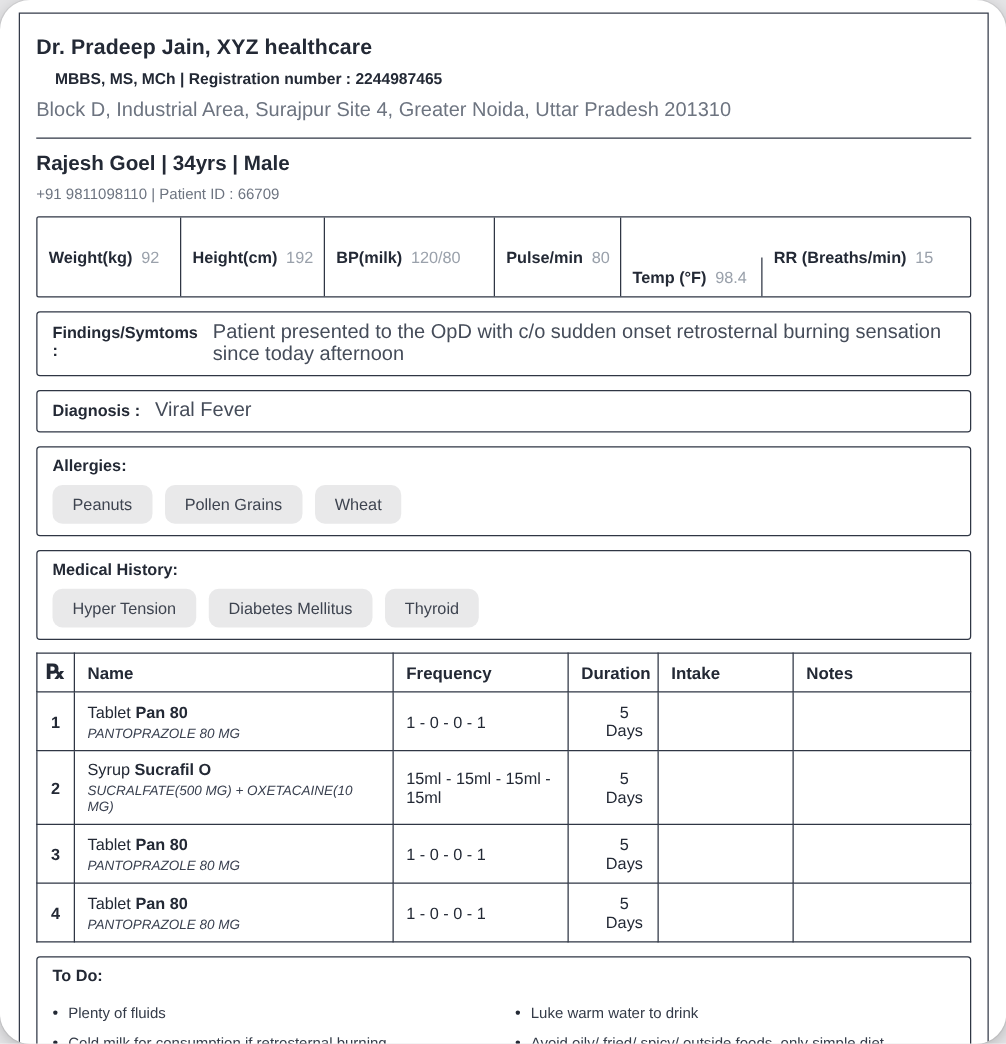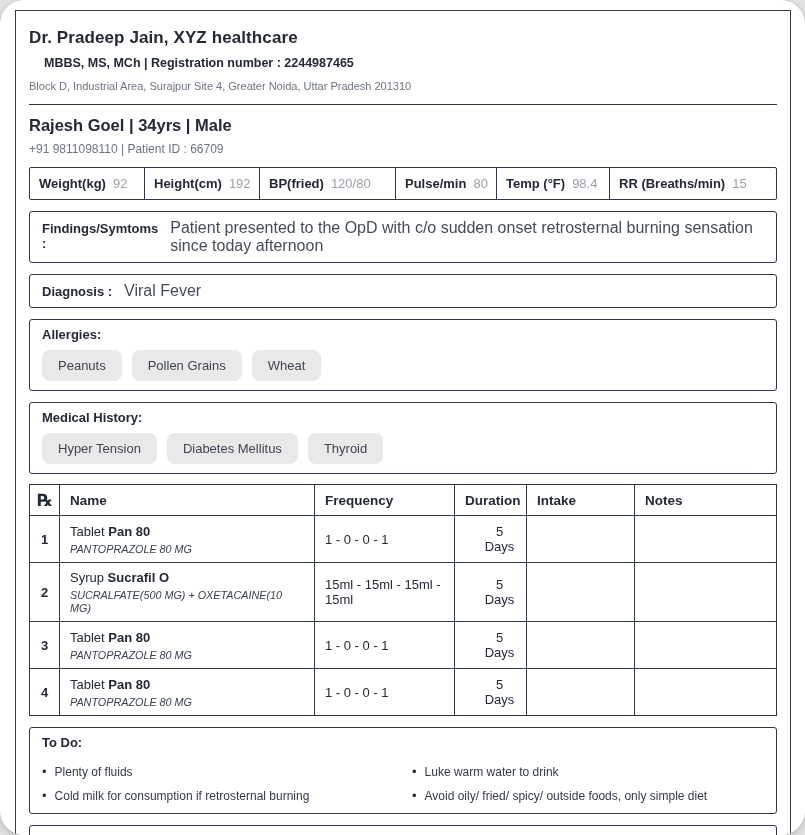--- a/index.html
+++ b/index.html
@@ -21,40 +21,40 @@
   .frame {
     position:absolute;
     top:10px; left:15px; right:14px; bottom:-30px;
     border:1.6px solid #343b49;
     padding:17px 13px 0 13px;
     background:#ffffff;
   }
   
   .doc-name { font-size:17px; font-weight:bold; letter-spacing:.1px; }
   .doc-creds { font-size:12.5px; font-weight:bold; margin-top:8px;padding-left:15px; }
-  .doc-addr { font-size:11px; color:#6d7480; margin-top:10px; }
+  .doc-addr { font-size:16px; color:#6d7480; margin-top:10px; }
   .divider { border:none; border-top:1.6px solid #2f3644; margin-top:12px; }
   
   .patient-name { font-size:16.5px; font-weight:bold; margin-top:11px; }
   .patient-sub { font-size:12px; color:#6d7480; margin-top:7px; }
   
   .vitals {
     display:flex; margin-top:11px;
     border:1.6px solid #2f3644; border-radius:2px;
   }
   .vital-cell {
     display:flex; align-items:center; gap:7px;
     padding:8px 9px; border-right:1.6px solid #2f3644;
     white-space:nowrap; overflow:hidden;
   }
   .vital-cell:last-child { border-right:none; }
   .vital-label { font-size:13px; font-weight:bold; }
   .vital-value { font-size:13px; color:#9aa1ab; }
   .vc-0{width:115px;} .vc-1{width:115px;} .vc-2{width:136px;}
-  .vc-3{width:101px;} .vc-4{width:113px;} .vc-5{flex:1;}
+  .vc-3{width:101px;} .vc-4{width:113px;margin-top:32px;} .vc-5{flex:1;}
   
   .section {
     border:1.6px solid #2f3644; border-radius:3px;
     margin-top:11px; padding:7px 12px 9px 12px;
   }
   .inline-section { display:flex; align-items:baseline; gap:12px; padding:7px 12px; }
   .section-label { font-size:13px; font-weight:bold; }
   .inline-value { font-size:16px; color:#454c59; }
   .chips-row { display:flex; gap:10px; margin-top:8px; }
   .chip {
@@ -109,21 +109,21 @@
     <div class="vitals">
       <div class="vital-cell vc-0">
         <span class="vital-label">Weight(kg)</span>
         <span class="vital-value">92</span>
       </div>
       <div class="vital-cell vc-1">
         <span class="vital-label">Height(cm)</span>
         <span class="vital-value">192</span>
       </div>
       <div class="vital-cell vc-2">
-        <span class="vital-label">BP(fried)</span>
+        <span class="vital-label">BP(milk)</span>
         <span class="vital-value">120/80</span>
       </div>
       <div class="vital-cell vc-3">
         <span class="vital-label">Pulse/min</span>
         <span class="vital-value">80</span>
       </div>
       <div class="vital-cell vc-4">
         <span class="vital-label">Temp (°F)</span>
         <span class="vital-value">98.4</span>
       </div>

